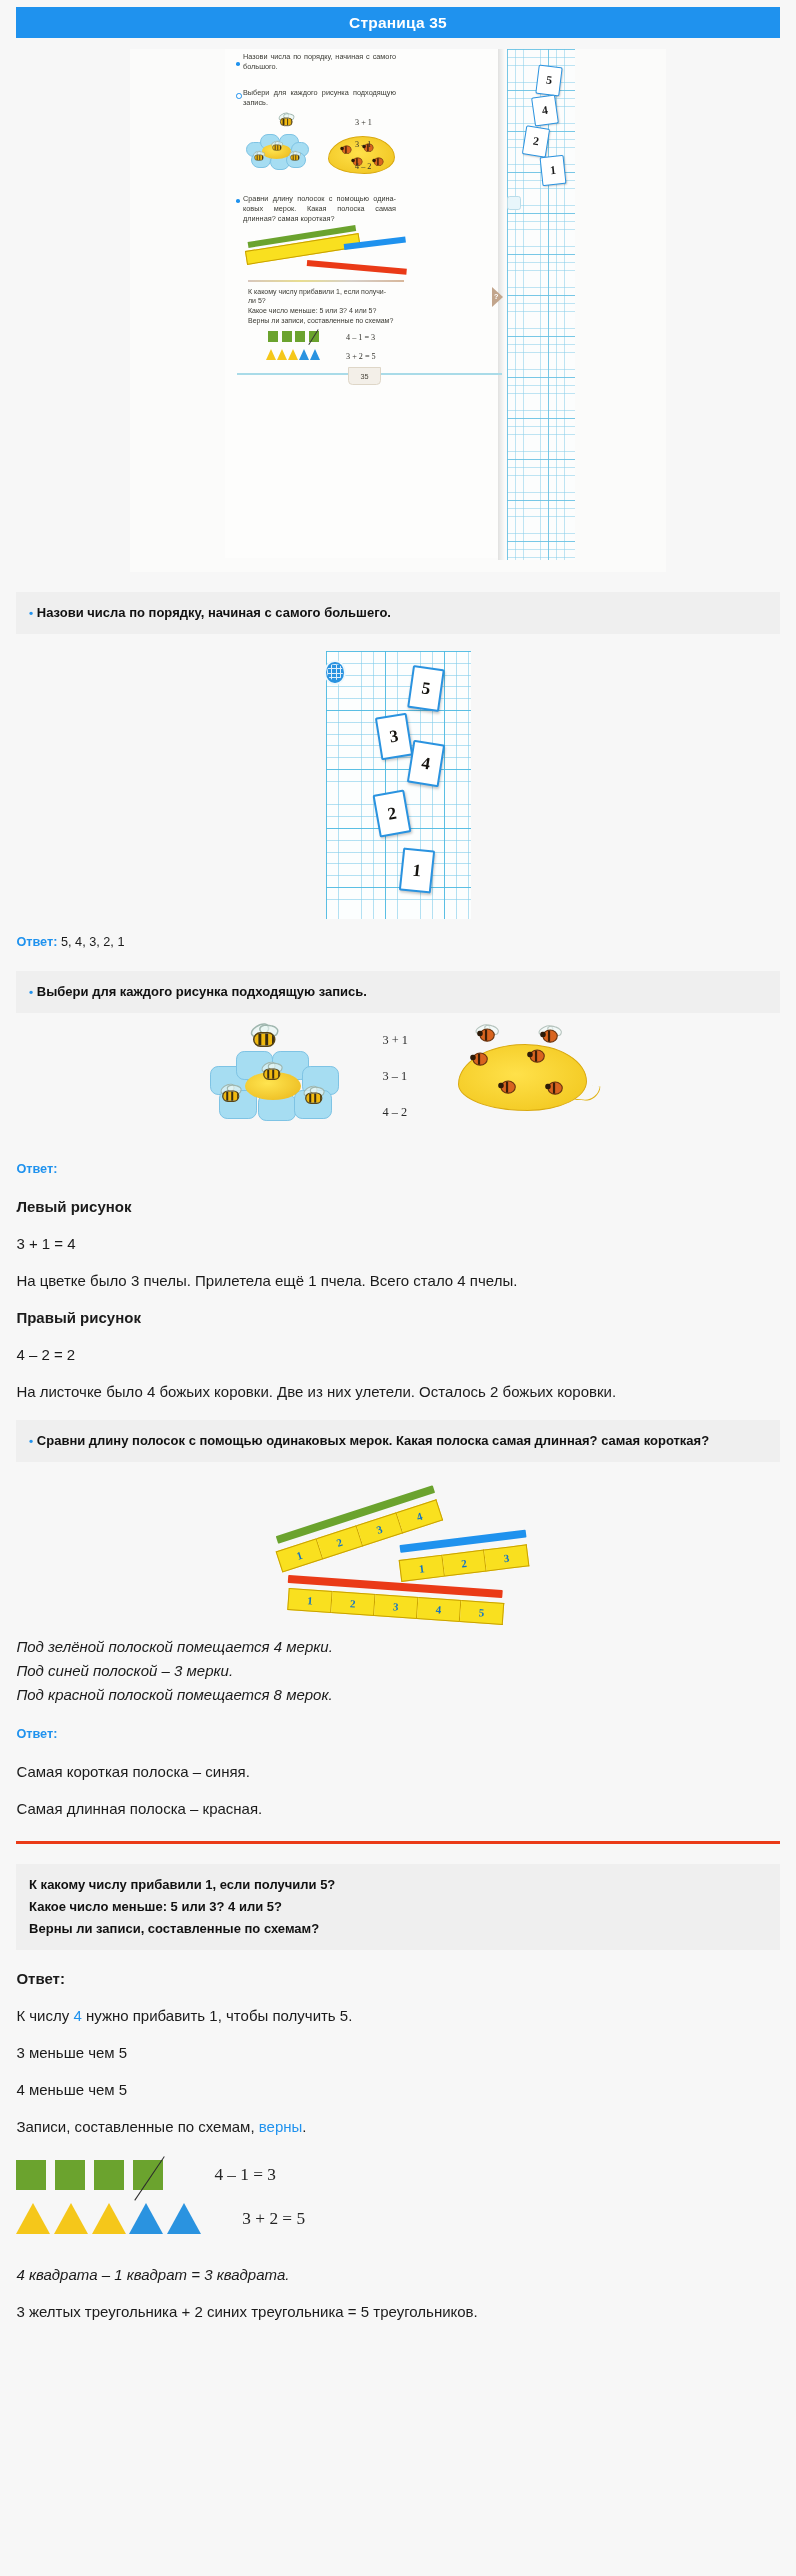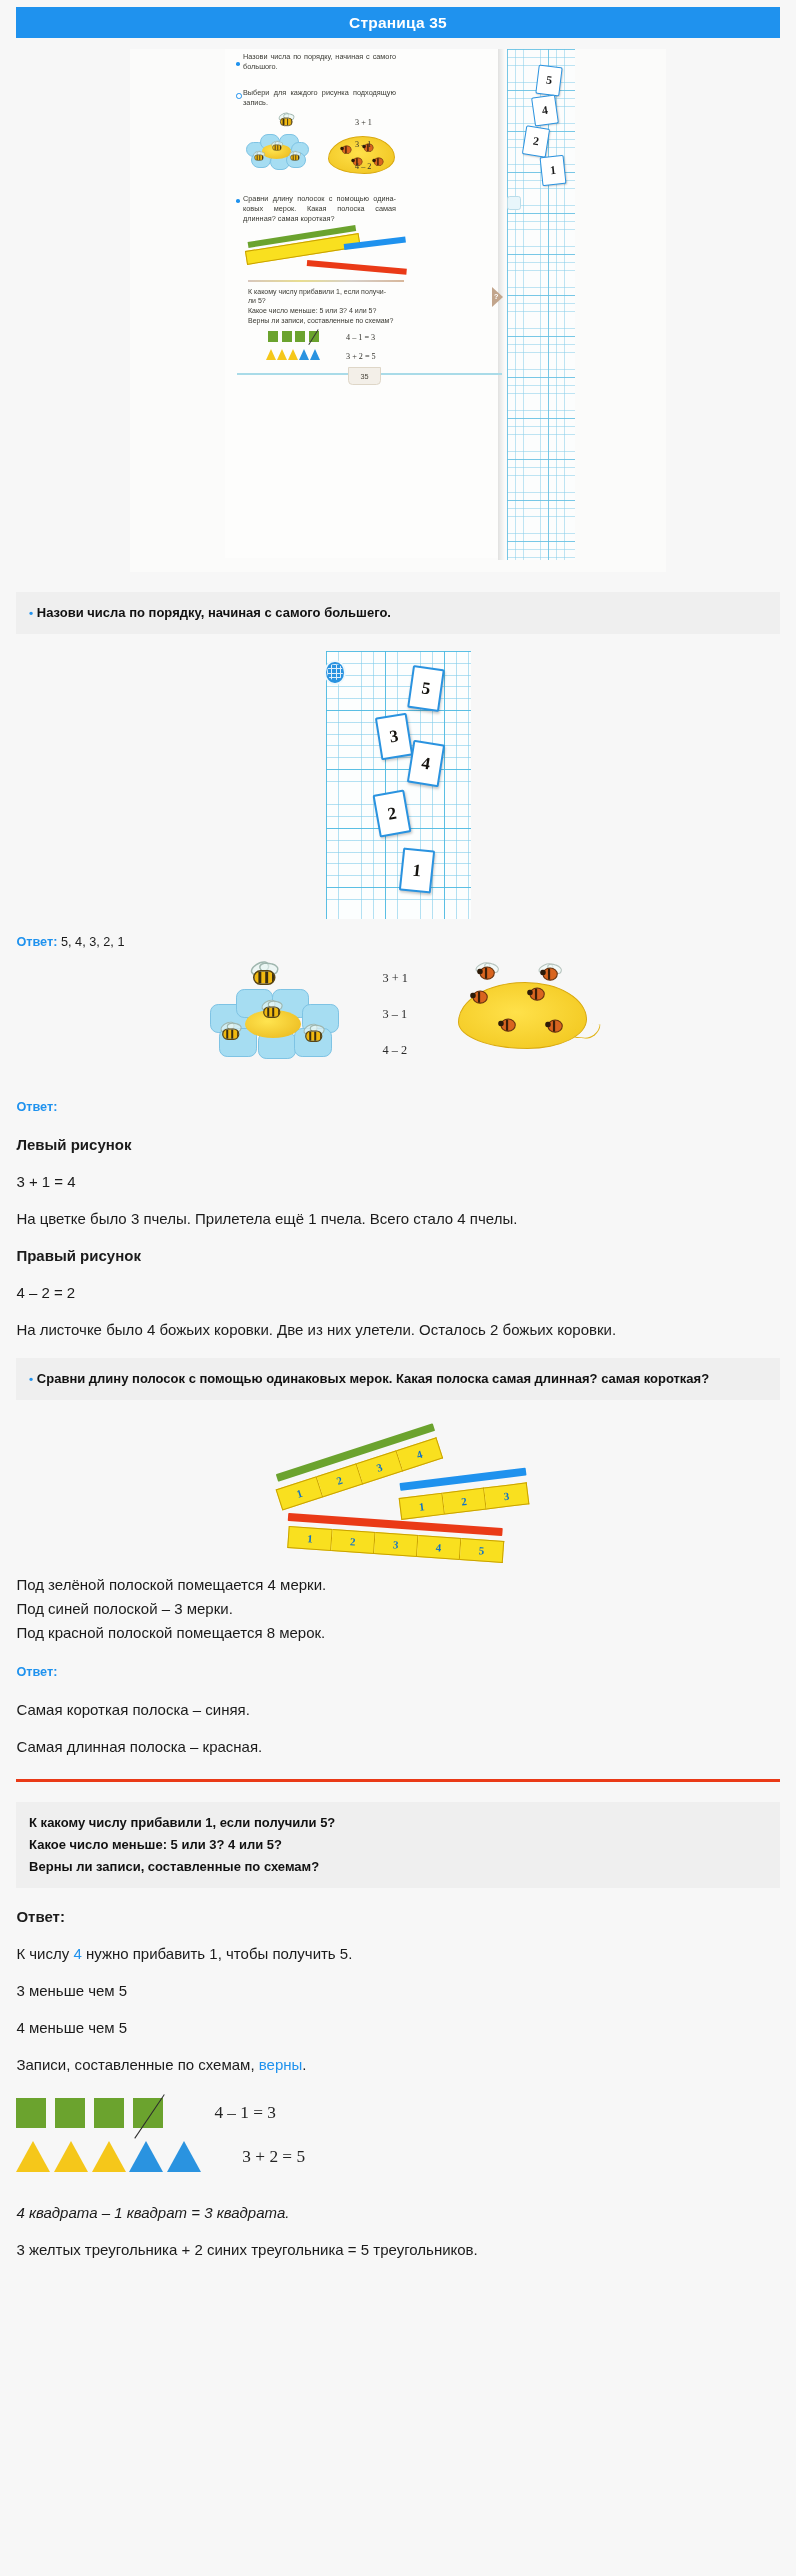--- a/index.html
+++ b/index.html
@@ -89,21 +89,21 @@
     padding:10px 12.7px;
     font-weight:bold;font-size:13px;line-height:22px;color:#111;
   }
   .taskbar .b{color:#1f92ee;font-size:11.8px;}
 
   
   .ans{margin:14.5px 16.4px 0 16.4px;font-size:12.7px;line-height:18px;}
   .ans-label{color:#1f92ee;font-weight:bold;font-size:12.7px;}
   .p{margin:20px 16.4px 0 16.4px;font-size:15px;color:#1b1b1b;}
   .p.bold{font-weight:bold;}
-  .p.italic{}
+  .p.italic{font-style:italic;}
   .accent{color:#1f92ee;}
   .hr-red{margin:23.6px 16.4px 0 16.4px;height:2.7px;background:#ea3a17;}
 
   
   .fig-cards{
     position:relative;margin:16.4px auto 0 auto;
     width:145px;height:268px;
     background:
       repeating-linear-gradient(to right, rgba(130,205,235,.6) 0 0.9px, transparent 0.9px 11.8px),
       repeating-linear-gradient(to bottom, rgba(130,205,235,.6) 0 0.9px, transparent 0.9px 11.8px),
@@ -349,20 +349,24 @@
     <div class="card" style="left:84px;top:91px;transform:rotate(9deg);">4</div>
     <div class="card" style="left:50px;top:141px;transform:rotate(-10deg);">2</div>
     <div class="card" style="left:75px;top:198px;transform:rotate(6deg);">1</div>
   </div>
 
   <div class="ans">
     <span class="ans-label">Ответ:</span>
     <span>5, 4, 3, 2, 1</span>
   </div>
 
+  <div class="taskbar">
+    <span class="b">•</span>
+    <span>Выбери для каждого рисунка подходящую запись.</span>
+  </div>
 
   <div class="fig-bees">
     <div class="bee" style="left:67px;top:5.5px;transform:scale(1.5);">
       <div class="w1"></div>
         <div class="w2"></div>
         <div class="body"></div>
     </div>
 
     <div class="flower">
       <div class="petal" style="left:3.6px;top:16.4px;width:36px;height:27px;"></div>

